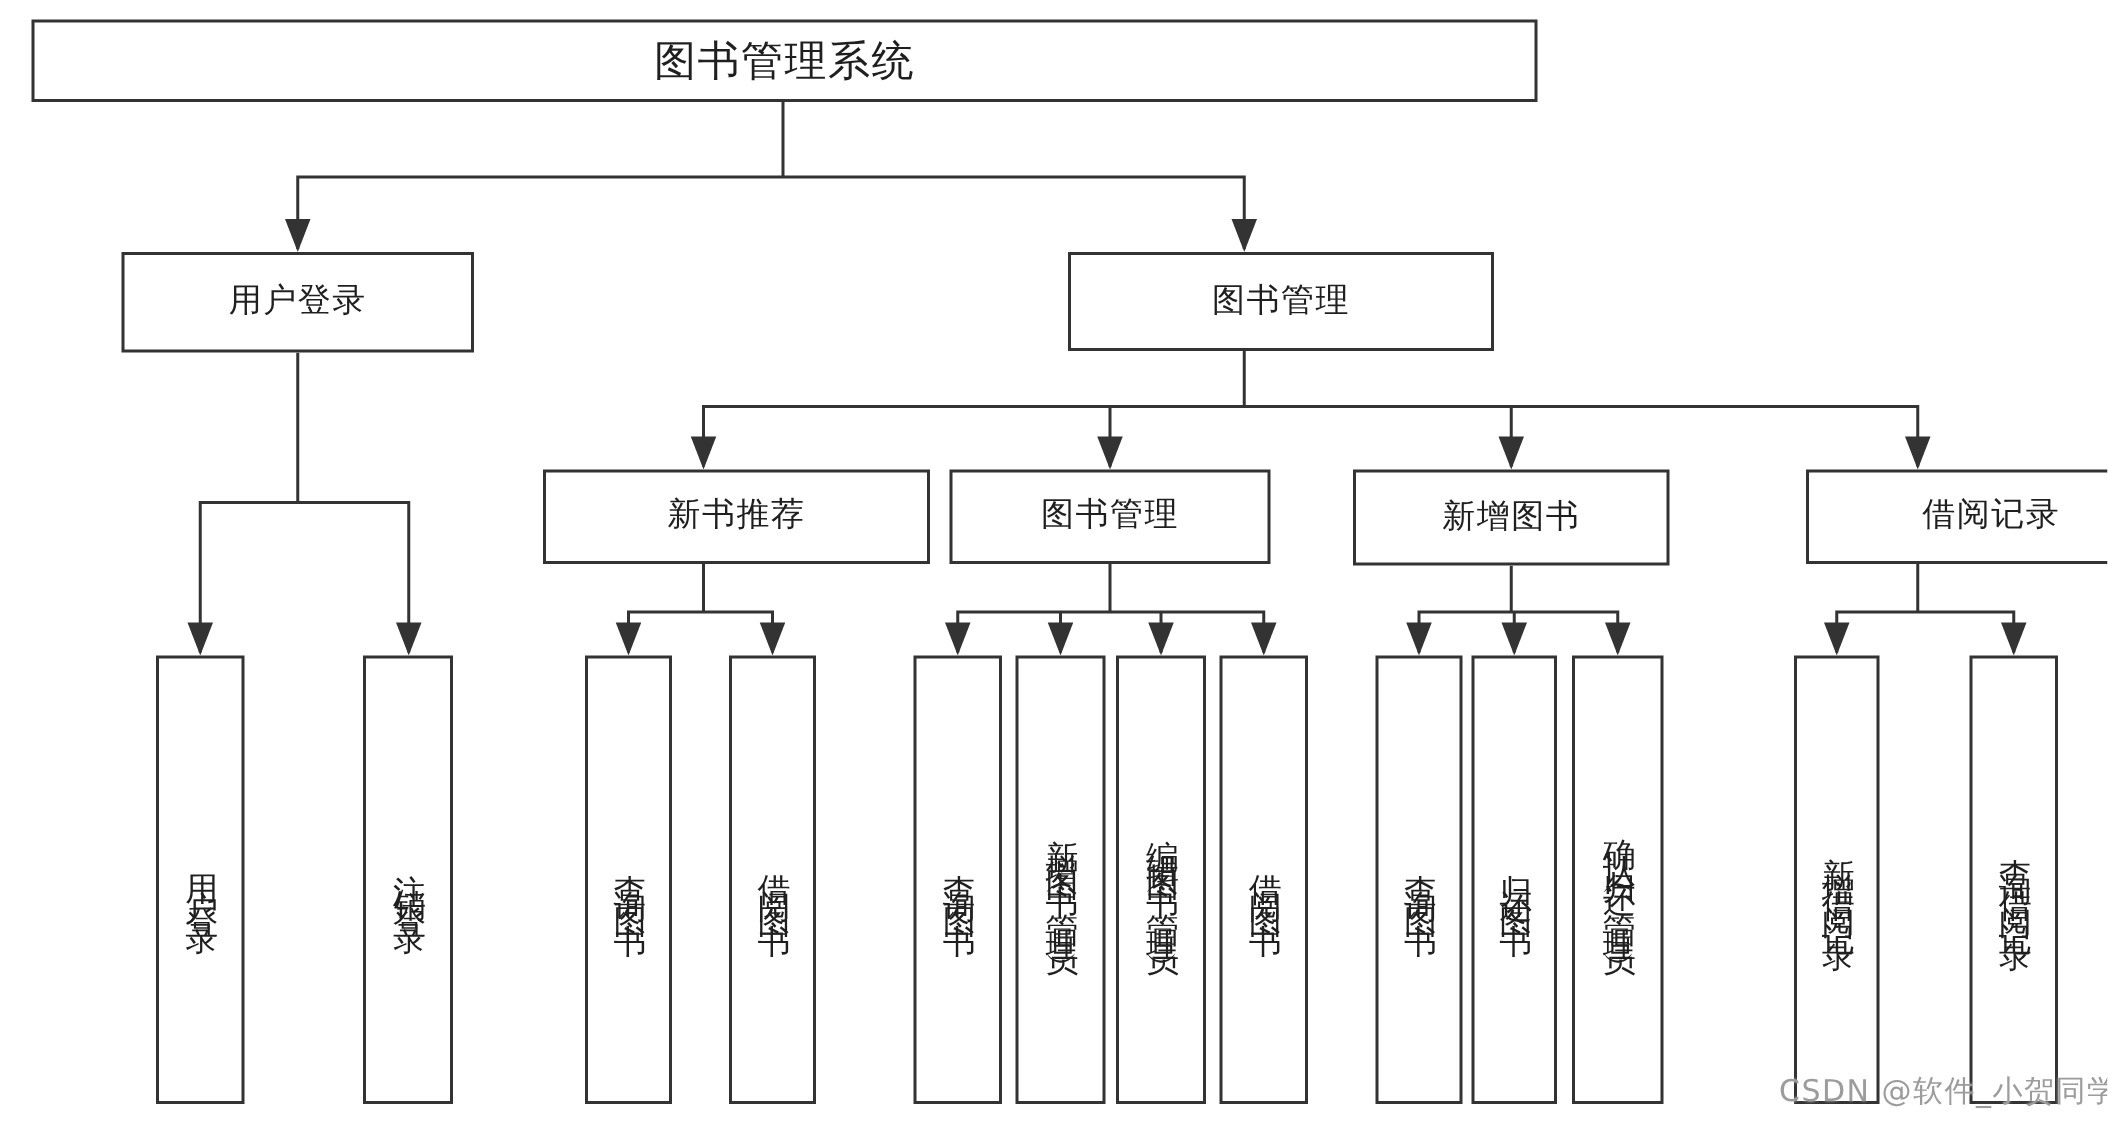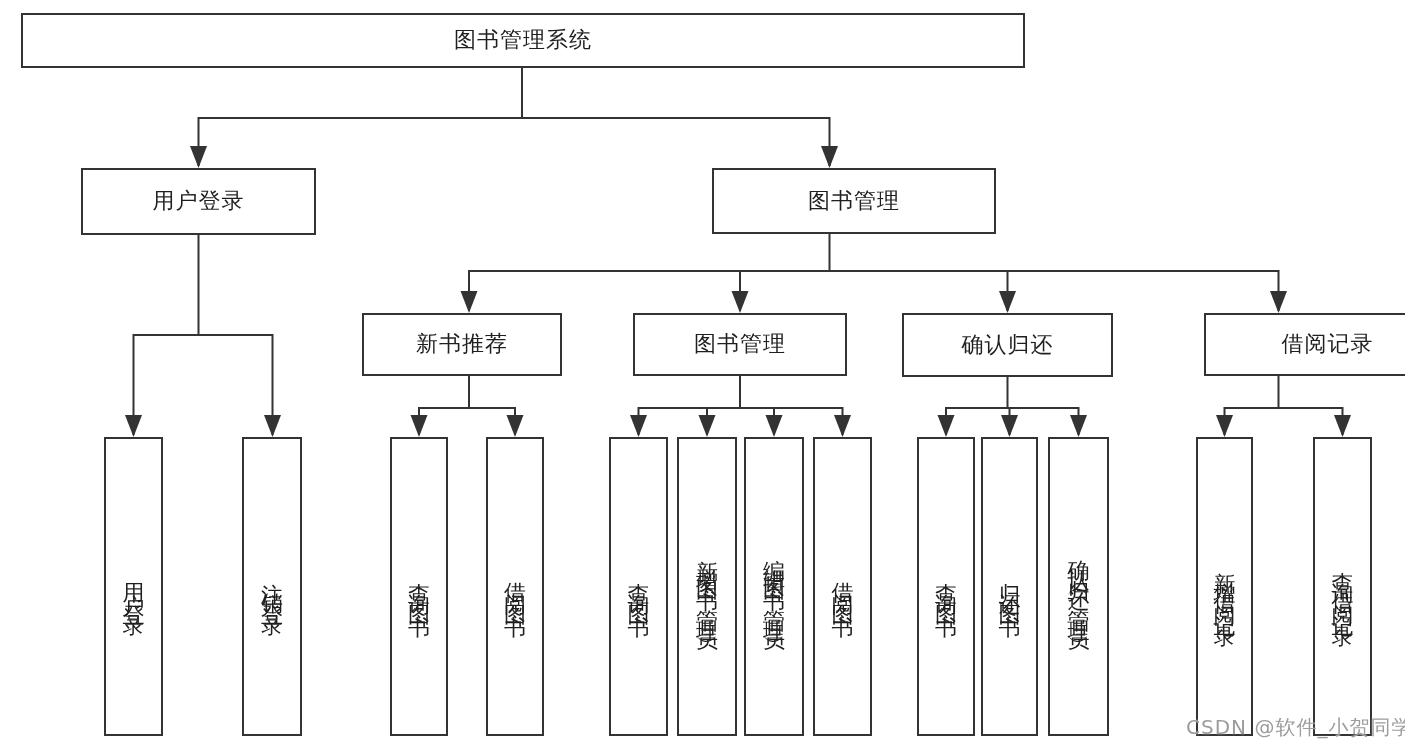--- a/index.html
+++ b/index.html
@@ -18,21 +18,21 @@
     overflow:hidden;
   }
   .wires{position:absolute;left:0;top:0;width:1405px;height:747px;}
   .node{
     position:absolute;
     box-sizing:border-box;
     border:2px solid var(--border);
     background:#ffffff;
     color:var(--text);
     display:flex;align-items:center;justify-content:center;
-    font-size:22px;
+    font-size:28px;
     letter-spacing:1px;
     text-align:center;
     line-height:1.2;
     z-index:2;
   }
   .node.lvl2,.node.lvl3{font-size:22px;}
   .node.leaf{
     writing-mode:vertical-rl;
     text-orientation:mixed;
     font-size:22px;
@@ -108,23 +108,23 @@
       <polygon points="1216,415 1233,415 1224.5,437"></polygon>
       <polygon points="1334,415 1351,415 1342.5,437"></polygon>
     </g>
   </svg>
 
   <div class="node root" style="left:21px;top:13px;width:1004px;height:55px">图书管理系统</div>
 
   <div class="node lvl2" style="left:81px;top:168px;width:235px;height:67px">用户登录</div>
   <div class="node lvl2" style="left:712px;top:168px;width:284px;height:66px">图书管理</div>
 
-  <div class="node lvl3" style="left:362px;top:313px;width:200px;height:63px">新书推荐</div>
+  <div class="node lvl3" style="left:362px;top:313px;width:258px;height:63px">新书推荐</div>
   <div class="node lvl3" style="left:633px;top:313px;width:214px;height:63px">图书管理</div>
-  <div class="node lvl3" style="left:902px;top:313px;width:211px;height:64px">确认归还</div>
+  <div class="node lvl3" style="left:902px;top:313px;width:211px;height:64px">新增图书</div>
   <div class="node lvl3" style="left:1204px;top:313px;width:247px;height:63px">借阅记录</div>
 
   <div class="node leaf" style="left:104px;top:437px;width:59px;height:299px">用户登录</div>
   <div class="node leaf" style="left:242px;top:437px;width:60px;height:299px">注销登录</div>
 
   <div class="node leaf" style="left:390px;top:437px;width:58px;height:299px">查询图书</div>
   <div class="node leaf" style="left:486px;top:437px;width:58px;height:299px">借阅图书</div>
 
   <div class="node leaf" style="left:609px;top:437px;width:59px;height:299px">查询图书</div>
   <div class="node leaf dense" style="left:677px;top:437px;width:60px;height:299px">新增图书（管理员）</div>

